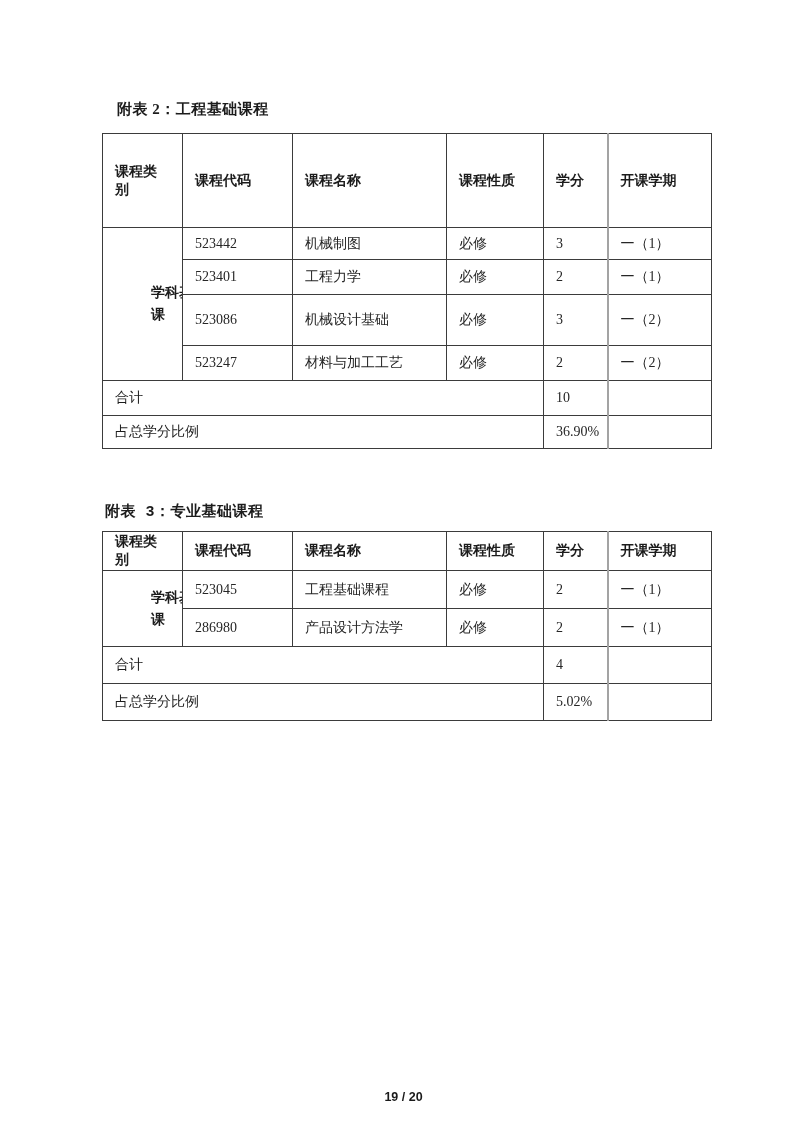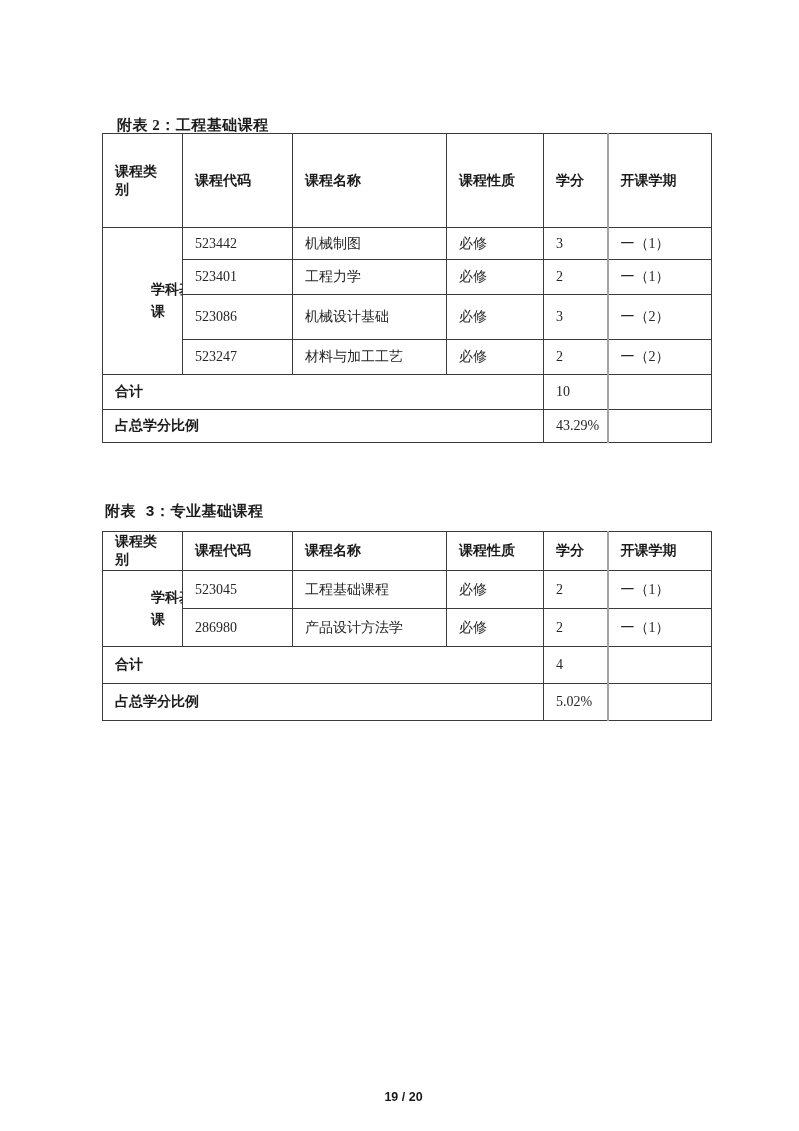--- a/index.html
+++ b/index.html
@@ -14,21 +14,21 @@
   }
   .doc-title {
     position: absolute;
     left: 105px;
     font-size: 15px;
     font-weight: bold;
     color: #1c1c1c;
     letter-spacing: 0.5px;
     white-space: nowrap;
   }
-  .t1-title { top: 116px; padding-left: 12px; }
+  .t1-title { top: 100px; padding-left: 12px; }
   .t2-title { top: 502px; font-family: Liberation Mono, monospace; }
 
   table.course-table {
     position: absolute;
     left: 102px;
     border-collapse: collapse;
     table-layout: fixed;
     width: 609px;
   }
   table.t1 { top: 133px; }
@@ -40,34 +40,34 @@
     font-size: 14px;
     padding: 0 12px;
     color: #262626;
     overflow: hidden;
   }
   .course-table td.th {
     font-weight: bold;
     color: #1c1c1c;
   }
   .course-table td.lastcol { border-left: 2px solid #a3a3a3; }
-  .course-table td.bold { font-weight: bold; color: #1c1c1c; }
+  .course-table td.bold { font-weight: normal; color: #1c1c1c; }
 
   .catwrap {
     display: inline-block;
     width: 62px;
     line-height: 1.55;
     font-weight: bold;
     color: #1c1c1c;
     margin-left: 36px;
   }
 
   
   tr.h94 { height: 94px; }
-  tr.h45 { height: 45px; }
+  tr.h45 { height: 51px; }
   tr.h39 { height: 39px; }
   tr.h38 { height: 38px; }
   tr.h37 { height: 37px; }
   tr.h35 { height: 35px; }
   tr.h33 { height: 33px; }
   tr.h32 { height: 32px; }
 
   .page-footer {
     position: absolute;
     top: 1090px;
@@ -134,21 +134,21 @@
         <td>2</td>
         <td class="lastcol">一（2）</td>
       </tr>
       <tr class="h35">
         <td colspan="4" class="bold">合计</td>
         <td>10</td>
         <td class="lastcol"></td>
       </tr>
       <tr class="h33">
         <td colspan="4" class="bold">占总学分比例</td>
-        <td>43.29%</td>
+        <td>36.90%</td>
         <td class="lastcol"></td>
       </tr>
     </tbody>
   </table>
 
   <div class="doc-title t2-title">附表 3：专业基础课程</div>
 
   <table class="course-table t2">
     <colgroup>
       <col style="width:80px">

